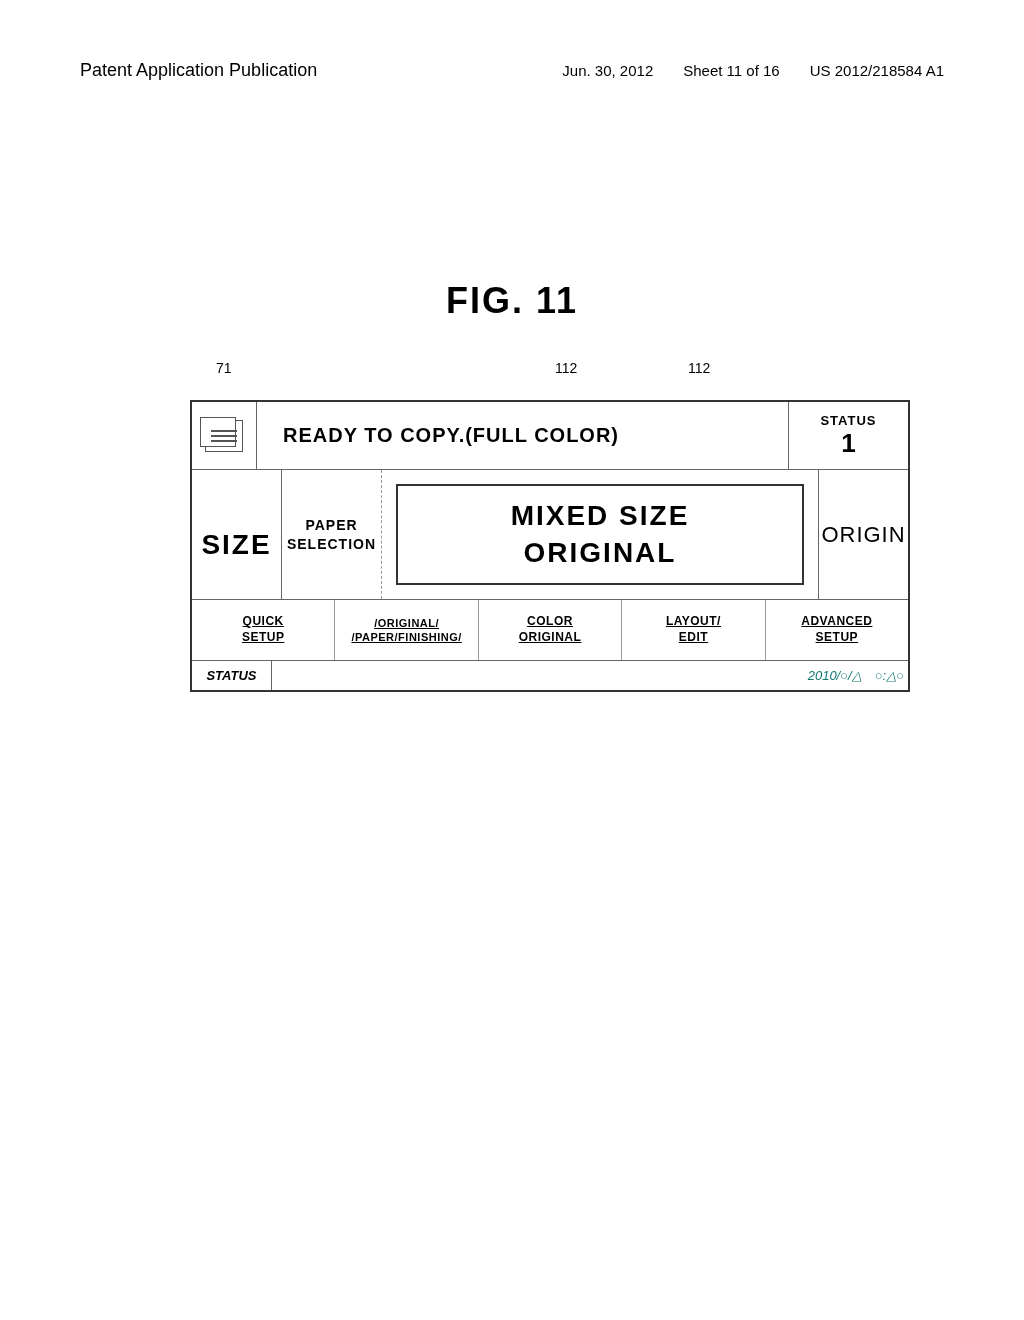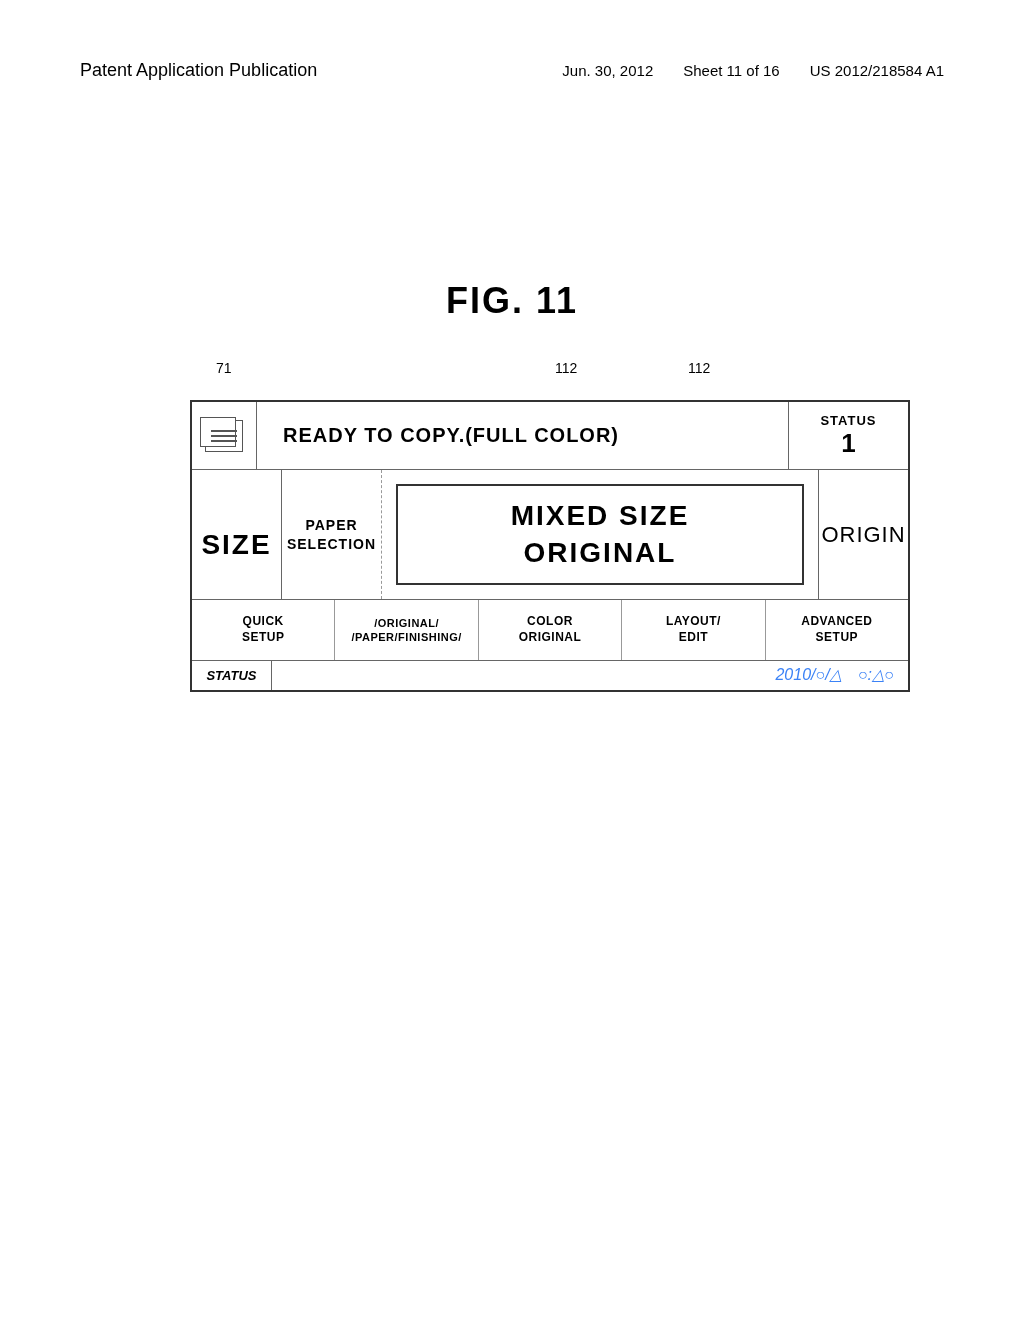--- a/index.html
+++ b/index.html
@@ -253,20 +253,21 @@
       align-items: center;
       justify-content: center;
       font-size: 12px;
       font-weight: bold;
       text-align: center;
       line-height: 1.3;
       color: #000;
       border-right: 1px solid #999;
       letter-spacing: 0.5px;
       padding: 0 4px;
+      text-decoration: underline;
     }
 
     .tab-item:last-child {
       border-right: none;
     }
 
     
     .display-status-row {
       display: flex;
       border-top: 1px solid #666;
@@ -284,23 +285,23 @@
       font-size: 13px;
       font-weight: bold;
       color: #000;
     }
 
     .status-info {
       flex: 1;
       display: flex;
       align-items: center;
       justify-content: flex-end;
-      padding-right: 14px;
-      font-size: 16px;
-      color: #3b82f6;
+      padding-right: 4px;
+      font-size: 13px;
+      color: #0f766e;
     }
 
     
     .annotations-svg {
       position: absolute;
       top: 0;
       left: 0;
       width: 100%;
       height: 100%;
       pointer-events: none;

